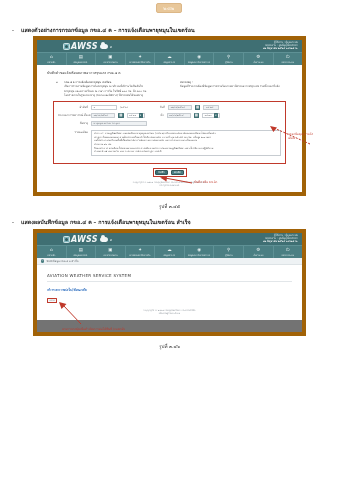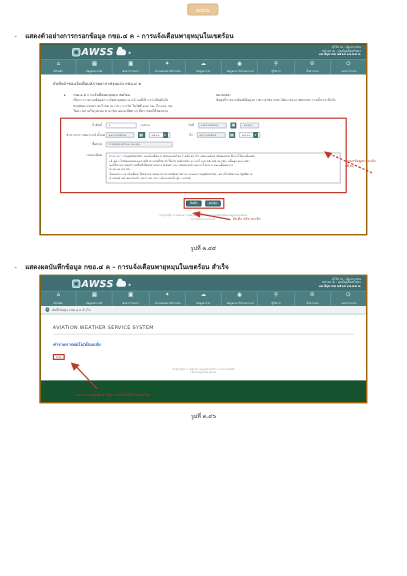--- a/index.html
+++ b/index.html
@@ -26,22 +26,22 @@
   .sec-head {
     position: absolute; left: 12px;
     font-size: 5.4px; color: #1a1a1a; white-space: nowrap;
   }
   .sec-head .dash { display: inline-block; width: 9px; }
   .sec-head b { font-weight: 700; }
 
   
   .win {
     position: absolute;
-    border: 1px solid #a16207;
-    background: #14532d;
+    border: 4px solid #a16207;
+    background: #737373;
     overflow: hidden;
   }
 
   
   .app-head {
     height: 12px; background: #3f6f73;
     display: flex; align-items: center;
     position: relative;
   }
   .logo-wrap {

